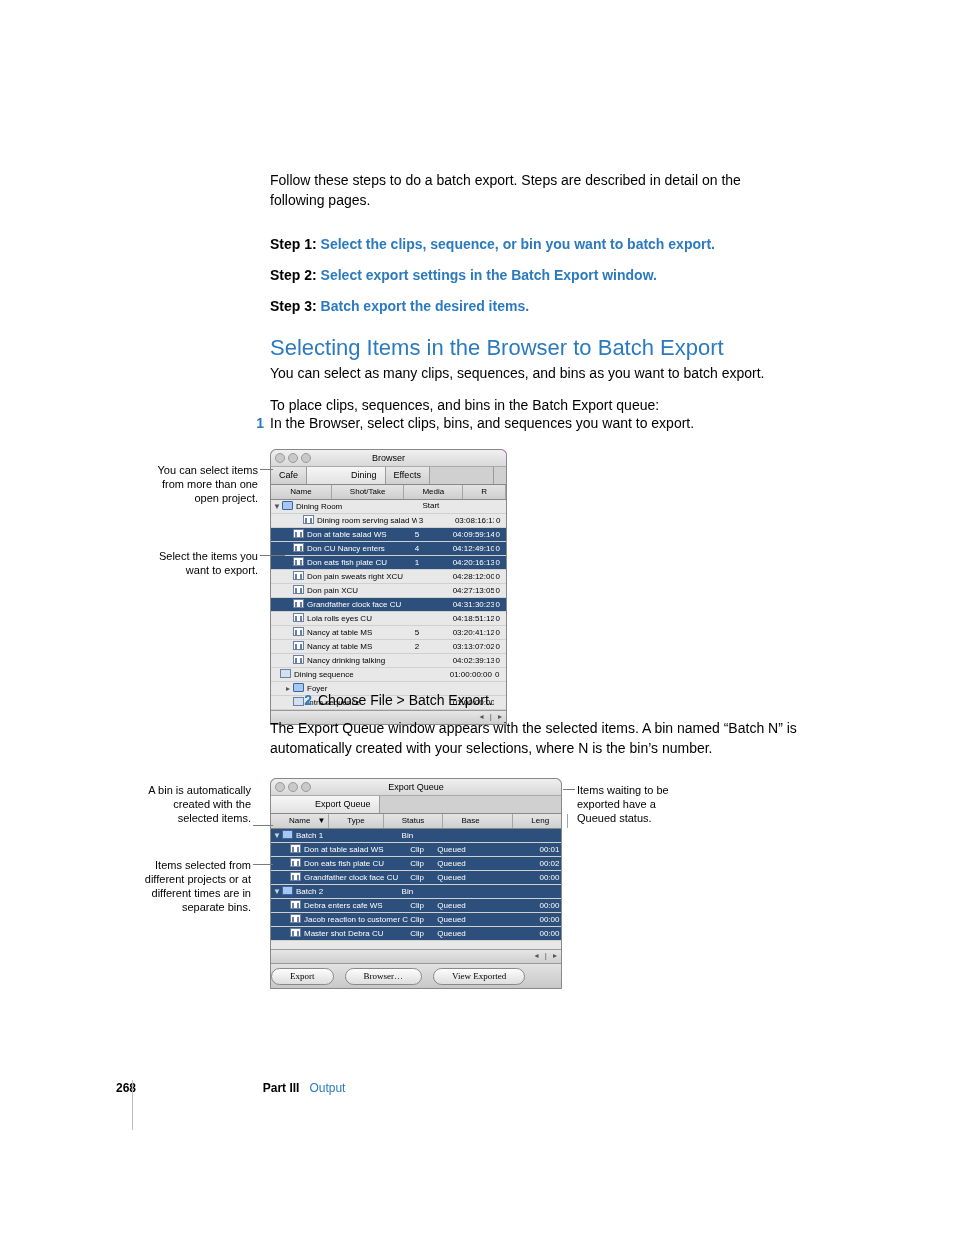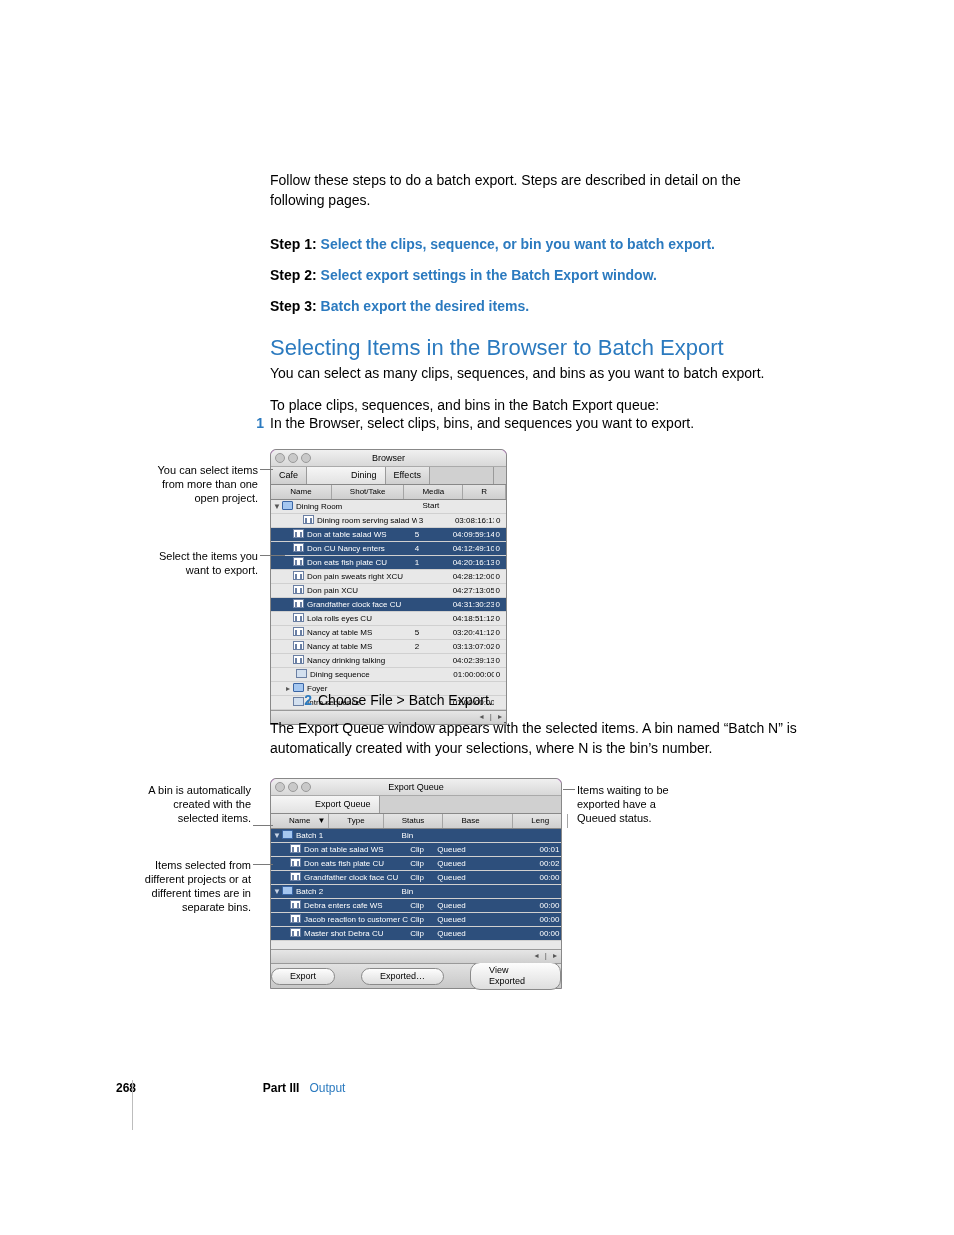--- a/index.html
+++ b/index.html
@@ -33,21 +33,21 @@
   .clip-icon{display:inline-block;width:11px;height:9px;margin:1px 3px 0 1px;vertical-align:top;background:#fff;border:1px solid #6a7fa3;box-sizing:border-box;position:relative;}
   .clip-icon::before,.clip-icon::after{content:"";position:absolute;top:2px;width:2px;height:5px;background:#6a7fa3;}
   .clip-icon::before{left:1px;}
   .clip-icon::after{right:1px;}
   .seq-icon{display:inline-block;width:11px;height:9px;margin:1px 3px 0 1px;vertical-align:top;background:#d3e0ef;border:1px solid #6a7fa3;box-sizing:border-box;}
   .bin-icon{display:inline-block;width:11px;height:9px;margin:1px 3px 0 1px;vertical-align:top;background:#a5c7f0;border:1px solid #3a65a4;border-radius:1px;box-sizing:border-box;}
   .scrollfoot{height:13px;background:linear-gradient(#e6e6e6,#cfcfcf);border-top:1px solid #999;position:relative;}
   .scroll-arrows{position:absolute;right:2px;top:1px;font-size:8px;letter-spacing:2px;color:#555;}
   .qrows-wrap{height:120px;background:#e8e8e8;}
   .q-row{display:flex;height:13px;border-bottom:1px solid #d0d0d0;font-size:8px;line-height:13px;background:#2d4f7c;color:#fff;}
-  .q-footer{height:24px;background:linear-gradient(#e2e2e2,#c8c8c8);border-top:1px solid #999;display:flex;justify-content:center;align-items:center;gap:26px;}
+  .q-footer{height:24px;background:linear-gradient(#e2e2e2,#c8c8c8);border-top:1px solid #999;display:flex;align-items:center;gap:11px;font-family:Liberation Serif, serif;}
   .q-btn{font-size:9px;padding:2px 18px;border:1px solid #8a8a8a;border-radius:10px;background:linear-gradient(#fdfdfd,#dedede);line-height:11px;}
   .page-foot{position:absolute;left:116px;bottom:140px;font-size:12px;color:#000;}
   .page-num{font-weight:bold;}
   .part-b{font-weight:bold;}
   .output-link{color:#2b7abf;}
   .vbar{position:absolute;left:132px;bottom:105px;width:1px;height:50px;background:#bdbdbd;}
 </style>
 </head>
 <body>
 
@@ -155,21 +155,21 @@
           <div class="cell" style="width:46px;">03:13:07:02</div>
           <div class="cell" style="width:10px;">0</div>
         </div>
         <div class="row">
           <div class="cell" style="width:150px;padding-left:13px;"><span class="disclose"></span><span class="clip-icon"></span>Nancy drinking talking</div>
           <div class="cell" style="width:40px;"></div>
           <div class="cell" style="width:46px;">04:02:39:13</div>
           <div class="cell" style="width:10px;">0</div>
         </div>
         <div class="row">
-          <div class="cell" style="width:150px;padding-left:16px;"><span class="disclose"></span><span class="seq-icon"></span>Dining sequence</div>
+          <div class="cell" style="width:150px;padding-left:0;"><span class="disclose"></span><span class="seq-icon"></span>Dining sequence</div>
           <div class="cell" style="width:40px;"></div>
           <div class="cell" style="width:46px;">01:00:00:00</div>
           <div class="cell" style="width:10px;">0</div>
         </div>
         <div class="row">
           <div class="cell" style="width:150px;padding-left:13px;"><span class="disclose">▸</span><span class="bin-icon"></span>Foyer</div>
           <div class="cell" style="width:40px;"></div>
           <div class="cell" style="width:46px;"></div>
           <div class="cell" style="width:10px;"></div>
         </div>
@@ -271,21 +271,21 @@
           <div class="cell" style="width:32px;">Queued</div>
           <div class="cell" style="width:74px;"></div>
           <div class="cell" style="width:22px;">00:00</div>
         </div>
       </div>
     <div class="scrollfoot">
         <div class="scroll-arrows">◂ | ▸</div>
       </div>
     <div class="q-footer">
       <div class="q-btn">Export</div>
-      <div class="q-btn">Exported…</div>
+      <div class="q-btn">Browser…</div>
       <div class="q-btn">View Exported</div>
     </div>
   </div>
 
   <div class="caption" style="left:141px;top:783px;">A bin is automatically created with the selected items.</div>
   <div class="caption-line" style="left:253px;top:825px;width:20px;"></div>
   <div class="caption" style="left:141px;top:858px;">Items selected from different projects or at different times are in separate bins.</div>
   <div class="caption-line" style="left:253px;top:864px;width:20px;"></div>
   <div class="caption caption-right" style="left:577px;top:783px;">Items waiting to be exported have a Queued status.</div>
   <div class="caption-line" style="left:563px;top:789px;width:12px;"></div>

